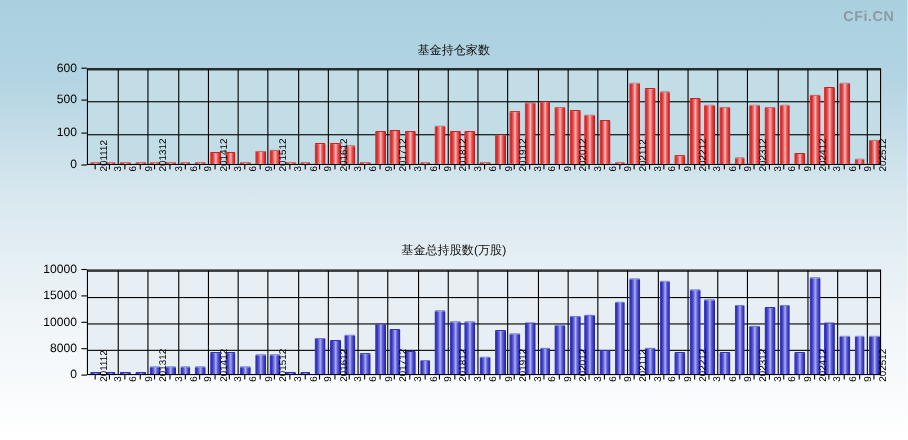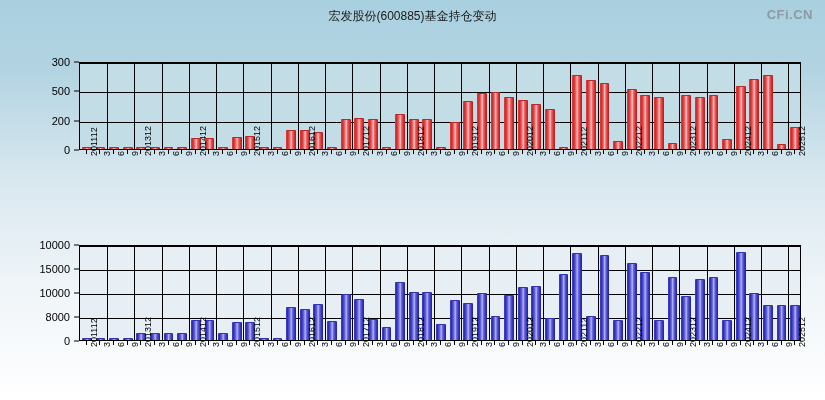--- a/index.html
+++ b/index.html
@@ -115,23 +115,24 @@
     transform: rotate(-90deg);
     line-height: 9px;
   }
   .xtick-label.major { font-size: 9px; }
 </style>
 </head>
 <body>
 
 <div id="chart-root">
 
-  <div class="main-title">宏发股份(600885)基金持仓变动</div>
   <div class="watermark">CFi.CN</div>
 
+  <div class="panel-title" id="panel-title-top">基金持仓家数</div>
+  <div class="panel-title" id="panel-title-bottom">基金总持股数(万股)</div>
 
   <div class="plot" id="plot-top">
     <div class="gridlayer" id="grid-top">
         <div class="hgrid" style="top: 58.6667px;"></div>
         <div class="hgrid" style="top: 29.3333px;"></div>
         <div class="hgrid" style="top: 0px;"></div>
         <div class="vgrid" style="left: 27px;"></div>
         <div class="vgrid" style="left: 54px;"></div>
         <div class="vgrid" style="left: 82px;"></div>
         <div class="vgrid" style="left: 109px;"></div>
@@ -210,25 +211,25 @@
         <div class="bar red" title="202412: 420" style="left: 655.794px; width: 9.8083px; height: 61.6px;"></div>
         <div class="bar red" title="3: 470" style="left: 669.417px; width: 9.8083px; height: 68.9333px;"></div>
         <div class="bar red" title="6: 500" style="left: 683.039px; width: 9.8083px; height: 73.3333px;"></div>
         <div class="bar red" title="9: 30" style="left: 696.662px; width: 9.8083px; height: 4.4px;"></div>
         <div class="bar red" title="202512: 140" style="left: 710.285px; width: 9.8083px; height: 20.5333px;"></div>
       </div>
   </div>
   <div id="yaxis-top">
       <div class="ytick-label" style="top: 150px; left: 0px; width: 70px;">0</div>
       <div class="ytick-mark" style="top: 150px; left: 74px;"></div>
-      <div class="ytick-label" style="top: 120.667px; left: 0px; width: 70px;">200</div>
+      <div class="ytick-label" style="top: 120.667px; left: 0px; width: 70px;">100</div>
       <div class="ytick-mark" style="top: 120.667px; left: 74px;"></div>
       <div class="ytick-label" style="top: 91.3333px; left: 0px; width: 70px;">500</div>
       <div class="ytick-mark" style="top: 91.3333px; left: 74px;"></div>
-      <div class="ytick-label" style="top: 62px; left: 0px; width: 70px;">300</div>
+      <div class="ytick-label" style="top: 62px; left: 0px; width: 70px;">600</div>
       <div class="ytick-mark" style="top: 62px; left: 74px;"></div>
     </div>
   <div id="xaxis-top">
       <div class="xtick-mark" style="left: 86px; top: 150px;"></div>
       <div class="xtick-label major" style="left: 89.8113px; top: 156px;">201112</div>
       <div class="xtick-mark" style="left: 99px; top: 150px;"></div>
       <div class="xtick-label" style="left: 103.434px; top: 156px;">3</div>
       <div class="xtick-mark" style="left: 113px; top: 150px;"></div>
       <div class="xtick-label" style="left: 117.057px; top: 156px;">6</div>
       <div class="xtick-mark" style="left: 127px; top: 150px;"></div>

